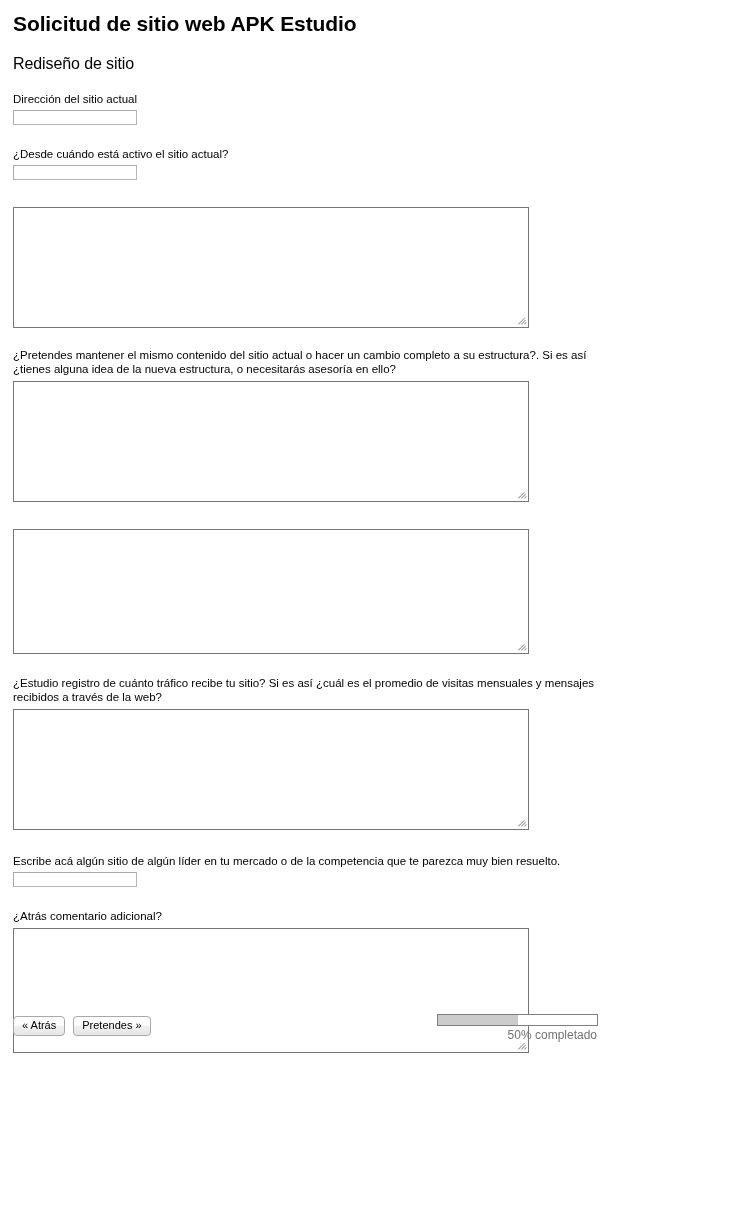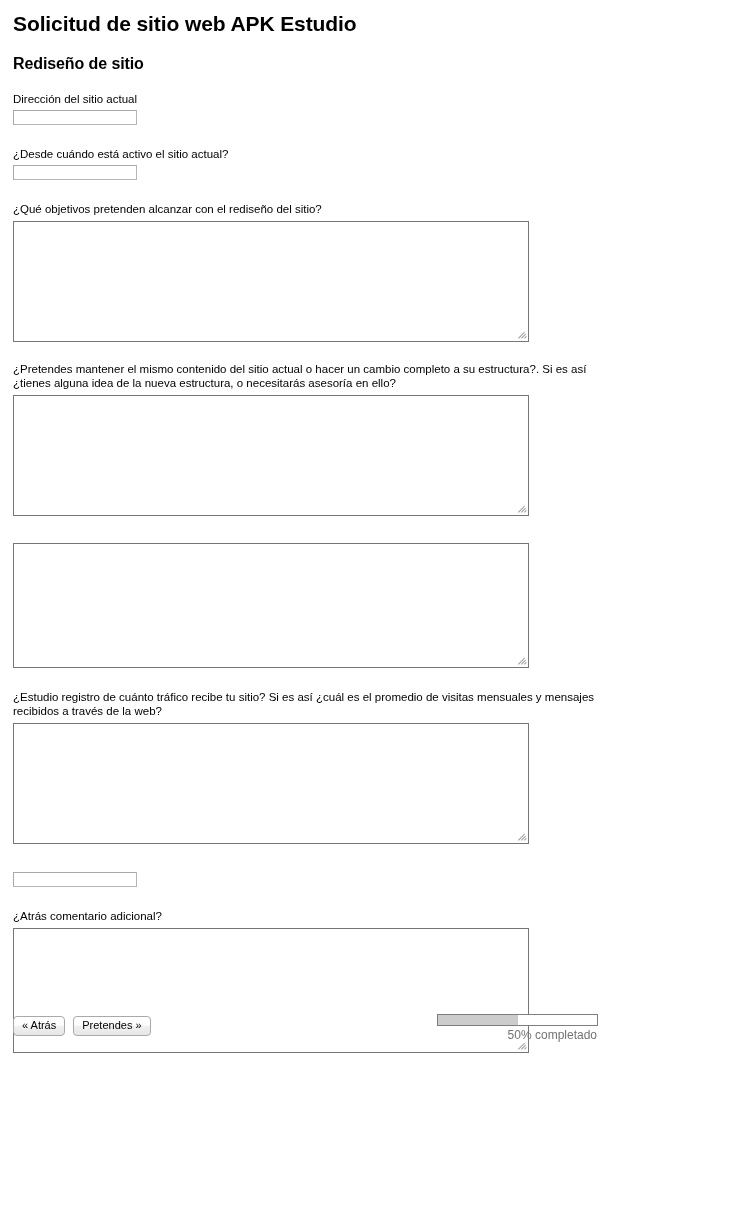--- a/index.html
+++ b/index.html
@@ -29,21 +29,21 @@
   .form-title {
     font-size: 21px;
     font-weight: bold;
     line-height: 1;
     margin: 0;
     padding: 13px 0 0 13px;
     letter-spacing: -0.1px;
   }
   .section-title {
     font-size: 16px;
-    font-weight: bold;
+    font-weight: normal;
     line-height: 1;
     margin: 0;
     padding: 22px 0 0 13px;
     letter-spacing: -0.1px;
   }
 
   
   .question {
     padding: 0 0 0 13px;
     box-sizing: border-box;
@@ -206,21 +206,20 @@
   <div class="gap-22"></div>
 
   <div class="question">
     <div class="q-label">¿Desde cuándo está activo el sitio actual?</div>
     <input class="text-input" type="text" placeholder="" style="">
   </div>
 
   <div class="gap-22"></div>
 
   <div class="question">
-    <div class="q-label">¿Qué objetivos pretenden alcanzar con el rediseño del sitio?</div>
     <div class="textarea-wrap">
       <textarea class="textarea ta-h-120" placeholder="" style=""></textarea>
       <span class="resize-grip">
           <i></i>
           <i></i>
           <i></i>
         </span>
     </div>
   </div>
 
@@ -261,20 +260,21 @@
           <i></i>
           <i></i>
           <i></i>
         </span>
     </div>
   </div>
 
   <div class="gap-20"></div>
 
   <div class="question">
+    <div class="q-label q-label-wide">Escribe acá algún sitio de algún líder en tu mercado o de la competencia que te parezca muy bien resuelto.</div>
     <input class="text-input" type="text" placeholder="" style="">
   </div>
 
   <div class="gap-22"></div>
 
   <div class="question">
     <div class="q-label">¿Atrás comentario adicional?</div>
     <div class="textarea-wrap">
       <textarea class="textarea ta-h-125" placeholder="" style=""></textarea>
       <span class="resize-grip">

